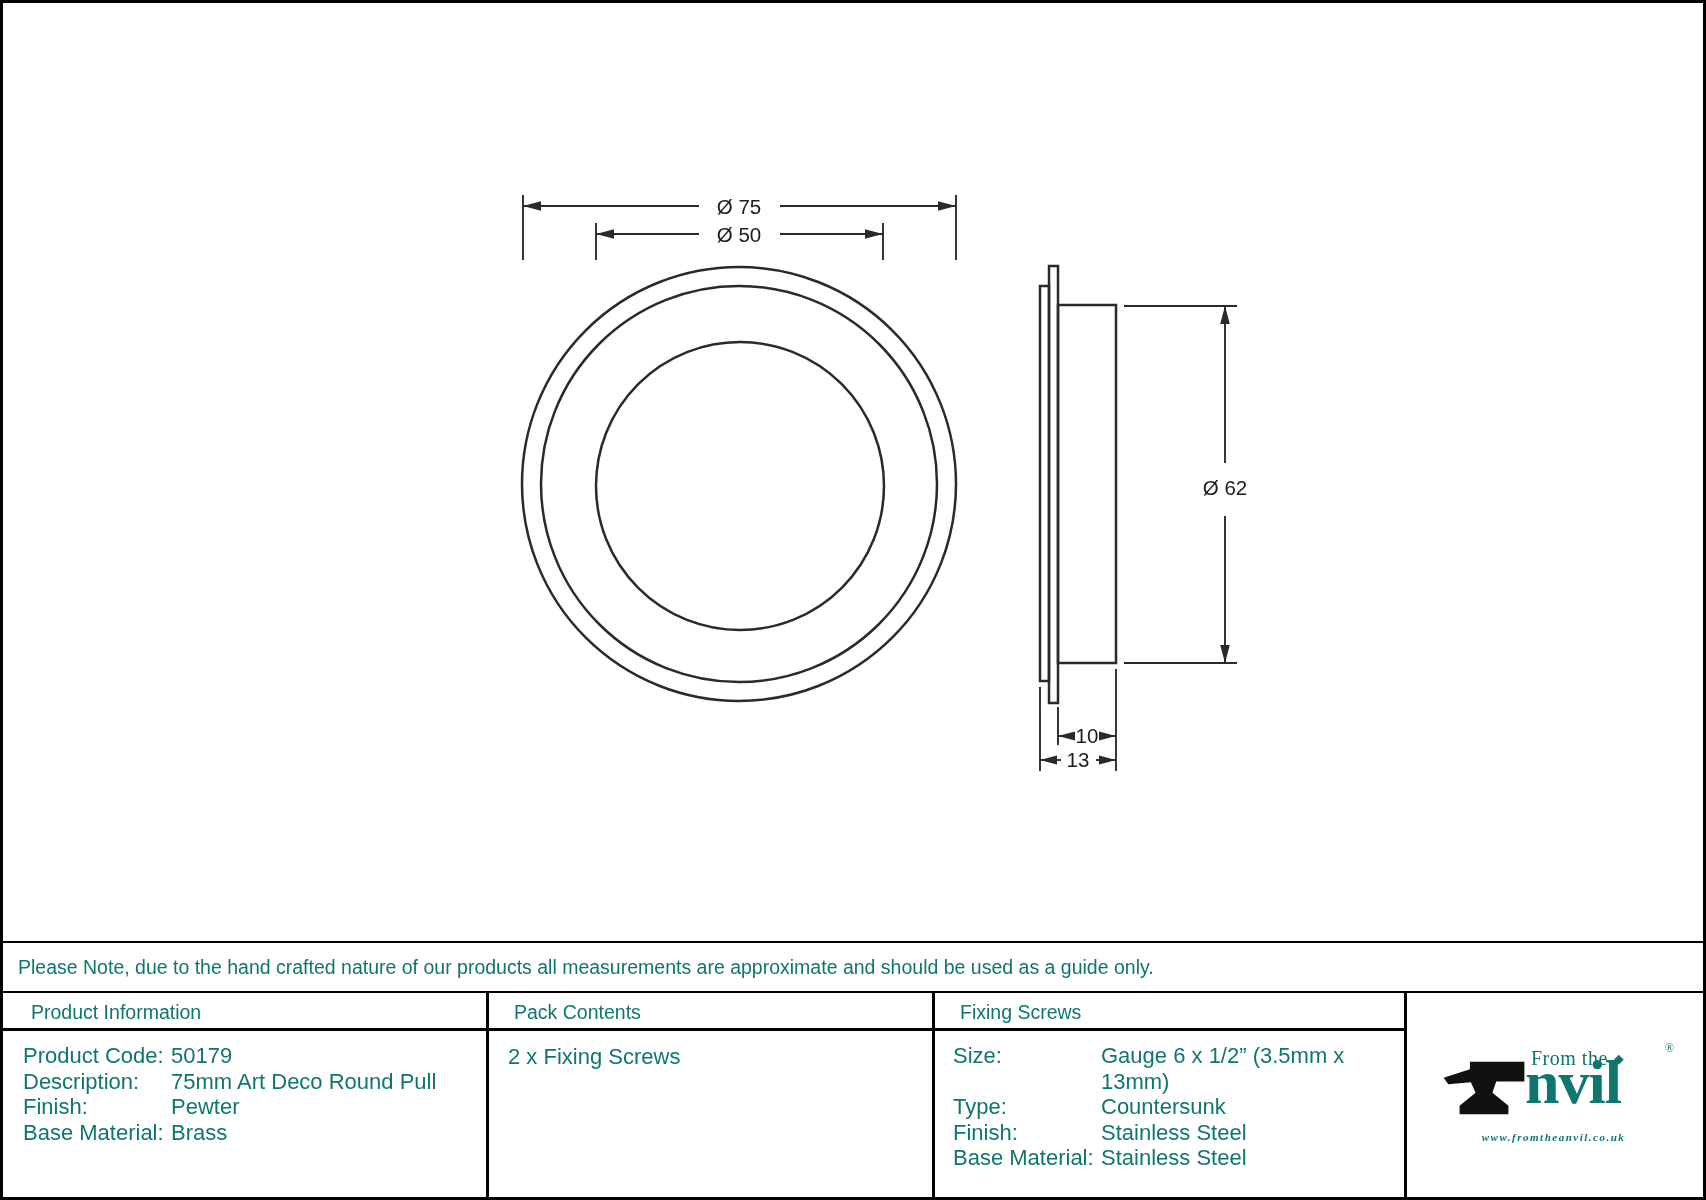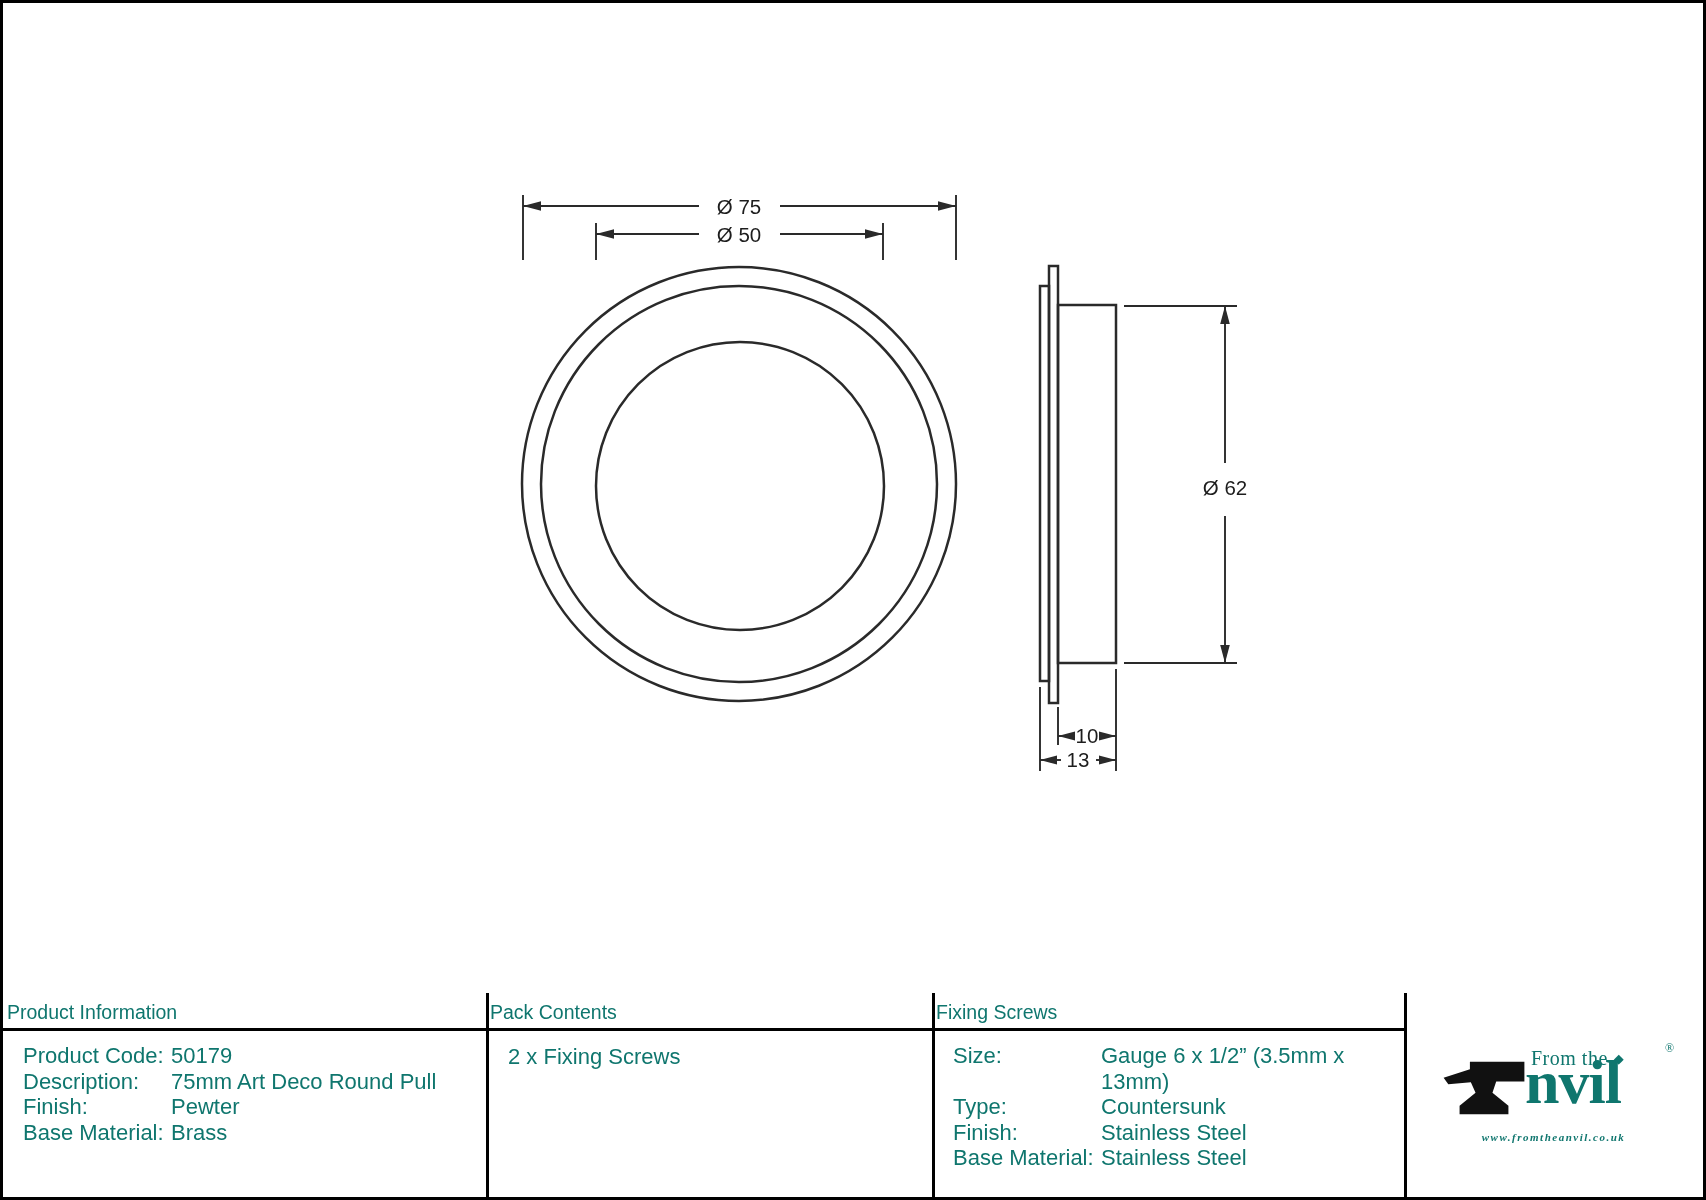--- a/index.html
+++ b/index.html
@@ -29,21 +29,21 @@
     box-sizing:border-box;
     display:flex;align-items:center;
     padding-left:15px;
     font-size:19.5px;
   }
   
   .tbl-header{
     position:absolute;top:990px;height:38px;
     box-sizing:border-box;
     display:flex;align-items:center;
-    padding-left:4px;
+    padding-left:28px;
     font-size:19.5px;
   }
   .tbl-header-rule{
     position:absolute;top:1025px;left:0;width:1401px;height:3px;background:#000;
   }
   .vdiv{position:absolute;top:990px;bottom:0;width:2.5px;background:#000;}
   .col-body{position:absolute;top:1040px;font-size:22px;line-height:25.5px;}
   .kv-row{display:flex;}
   .kv-label{width:148px;flex:0 0 148px;}
   .pack-item{display:block;line-height:27px;}
@@ -135,20 +135,23 @@
     <g>
       <line class="dimline" x1="1037" y1="684" x2="1037" y2="768"></line>
       <line class="dimline" x1="1037" y1="757" x2="1058" y2="757"></line>
       <line class="dimline" x1="1093" y1="757" x2="1113" y2="757"></line>
       <polygon class="arrow" points="1037,757 1054,752.4 1054,761.6"></polygon>
       <polygon class="arrow" points="1113,757 1096,752.4 1096,761.6"></polygon>
       <text x="1075" y="764" text-anchor="middle">13</text>
     </g>
   </svg>
 
+  <div class="note-band">
+    <span>Please Note, due to the hand crafted nature of our products all measurements are approximate and should be used as a guide only.</span>
+  </div>
 
   <div class="tbl-header" style="left:0;width:483px;">Product Information</div>
   <div class="tbl-header" style="left:483px;width:446px;">Pack Contents</div>
   <div class="tbl-header" style="left:929px;width:472px;">Fixing Screws</div>
   <div class="tbl-header-rule"></div>
   <div class="vdiv" style="left:483px;"></div>
   <div class="vdiv" style="left:929px;"></div>
   <div class="vdiv" style="left:1401px;"></div>
 
   <div class="col-body" style="left:20px;width:455px;">

